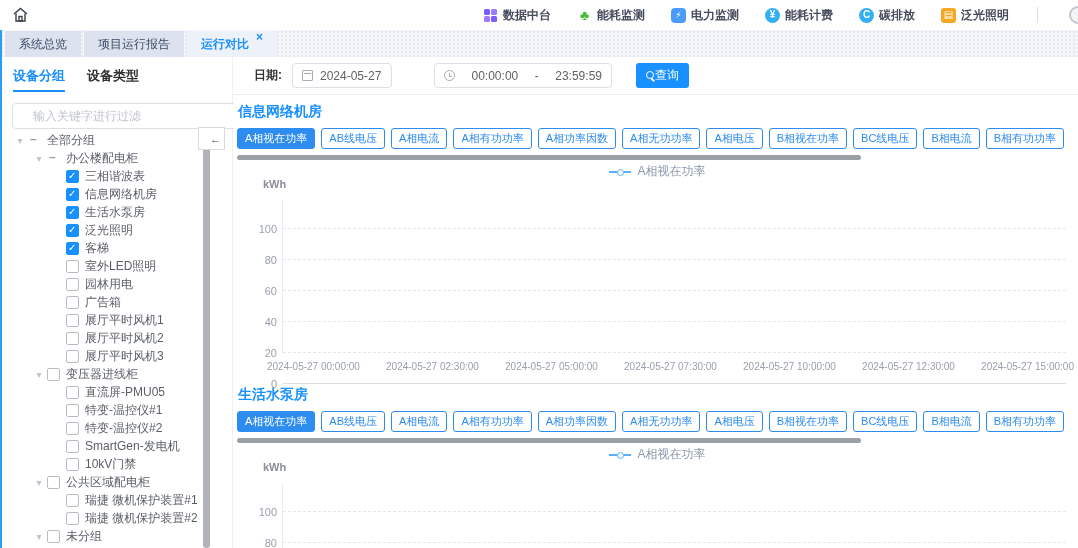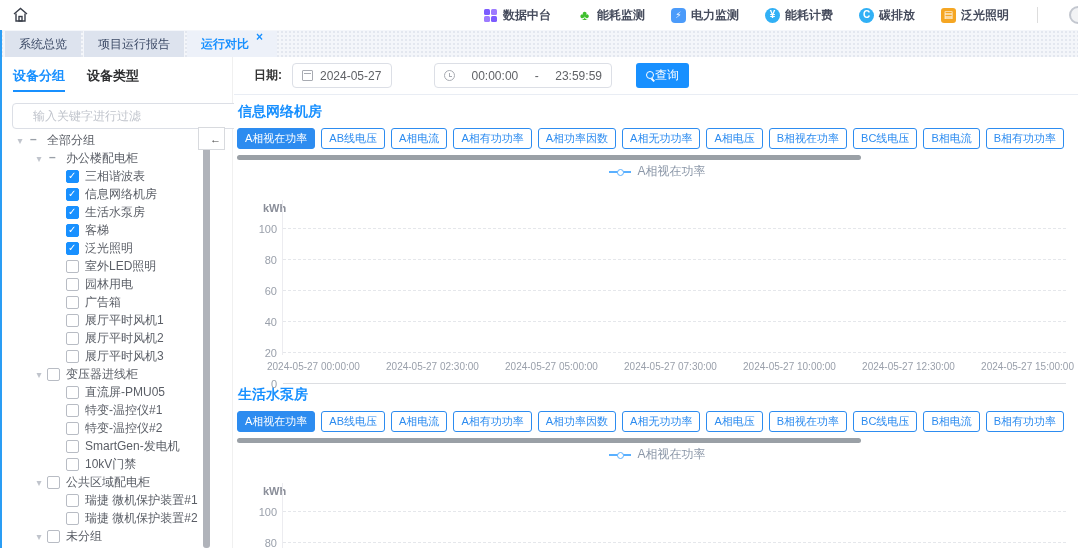--- a/index.html
+++ b/index.html
@@ -87,21 +87,21 @@
   .metric-btn.active { background:#2d8cf0; color:#fff; }
   .hscroll { margin-top:6px; height:5px; width:820px; border-radius:3px; background:transparent; position:relative; }
   .hscroll .thumb { position:absolute; left:0; top:0; height:5px; width:624px; background:#9aa0a6; border-radius:3px; }
 
   .chart { position:relative; height:218px; }
   .legend { position:absolute; left:0; right:0; top:3px; display:flex; justify-content:center; align-items:center; gap:6px;
             color:#8b97a8; font-size:12px; }
   .legend-mark { width:22px; height:0; border-top:2px solid #5ab0ff; position:relative; }
   .legend-mark::after { content:""; position:absolute; left:8px; top:-4px; width:5px; height:5px;
                         border:1.5px solid #5ab0ff; border-radius:50%; background:#fff; }
-  .unit { position:absolute; left:26px; top:18px; color:#8a8e99; font-size:11px; font-weight:bold;margin-top:24px; }
+  .unit { position:absolute; left:26px; top:18px; color:#8a8e99; font-size:11px; font-weight:bold; }
   .plot { position:absolute; left:45px; right:12px; top:40px; height:155px; border-left:1px solid #ececf0; }
   .gline { position:absolute; left:0; right:0; border-top:1px dashed #e5e7eb;margin-top:28px; }
   .gline.zero { border-top:1px solid #dcdee2; }
   .ytick { position:absolute; right:calc(100% + 6px); transform:translateY(-6px); color:#9aa0ab; font-size:11px; }
   .xlabels { position:absolute; left:30px; right:4px; top:201px; display:flex; justify-content:space-between; }
   .xlabels span { color:#9aa0ab; font-size:10px; white-space:nowrap; }
 </style>
 </head>
 <body>
 
@@ -193,26 +193,26 @@
         <span>信息网络机房</span>
       </div>
       <div class="tree-row" style="padding-left: 52px;">
         <span class="caret-sp"></span>
         <span class="cb checked"></span>
         <span>生活水泵房</span>
       </div>
       <div class="tree-row" style="padding-left: 52px;">
         <span class="caret-sp"></span>
         <span class="cb checked"></span>
+        <span>泛光照明</span>
+      </div>
+      <div class="tree-row" style="padding-left: 52px;">
+        <span class="caret-sp"></span>
+        <span class="cb checked"></span>
         <span>客梯</span>
-      </div>
-      <div class="tree-row" style="padding-left: 52px;">
-        <span class="caret-sp"></span>
-        <span class="cb checked"></span>
-        <span>泛光照明</span>
       </div>
       <div class="tree-row" style="padding-left: 52px;">
         <span class="caret-sp"></span>
         <span class="cb unchecked"></span>
         <span>室外LED照明</span>
       </div>
       <div class="tree-row" style="padding-left: 52px;">
         <span class="caret-sp"></span>
         <span class="cb unchecked"></span>
         <span>园林用电</span>

